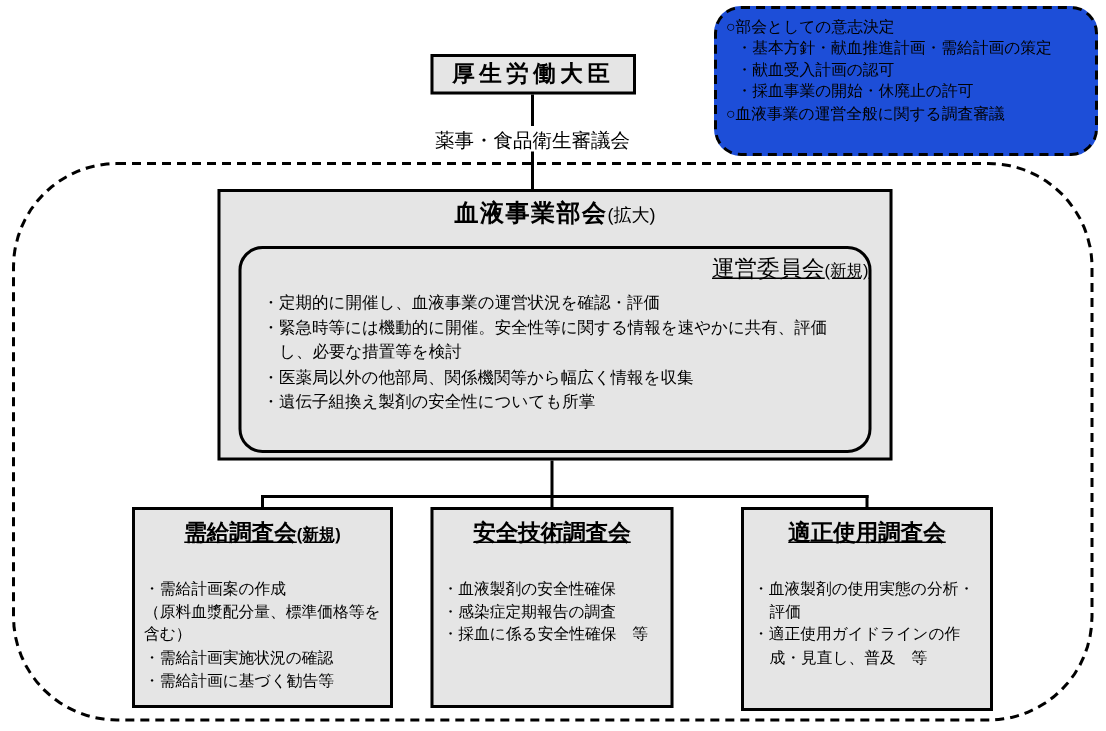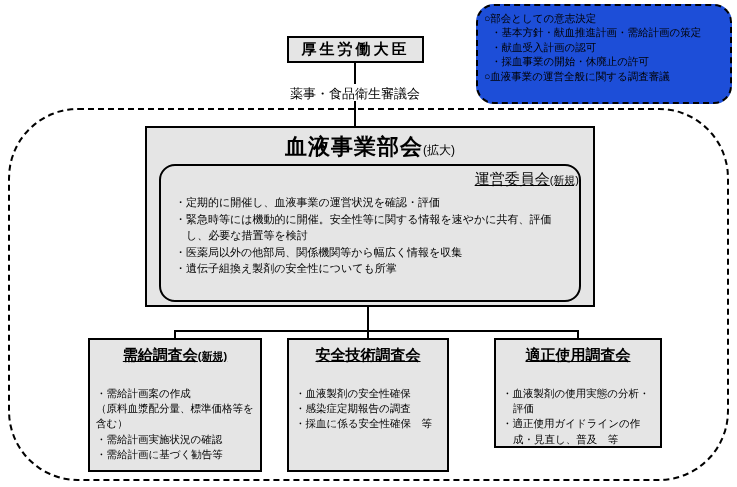--- a/index.html
+++ b/index.html
@@ -28,21 +28,21 @@
   .callout .c-line:nth-child(3),
   .callout .c-line:nth-child(4) { padding-left:7px; }
 
   
   .outer { position:absolute; left:8px; top:108px; width:721px; height:373px;
            border:2px dashed #000; border-radius:70px; background:transparent; }
 
   
   .main { left:145px; top:126px; width:450px; height:181px; }
   .main-title { margin-top:4px; text-align:center; }
-  .main-title .t { font-size:22px; font-weight:bold; letter-spacing:1px; }
+  .main-title .t { font-size:16px; font-weight:bold; letter-spacing:1px; }
   .main-title .s { font-size:12px; font-weight:normal; }
 
   .steering { left:12px; top:36px; width:422px; height:138px; border-radius:16px; }
   .steer-title { margin-top:4px; text-align:right; text-decoration:underline; }
   .steer-title .t { font-size:15px; }
   .steer-title .s { font-size:11px; }
   .steer-bullets { position:absolute; left:14px; right:10px; top:28px;
                    font-size:11px; line-height:1.5; }
   .bullet { padding-left:11px; text-indent:-11px; }
   .cont   { padding-left:0; text-indent:0; }
@@ -51,21 +51,21 @@
   .sub { position:absolute; }
   .sub-title { margin-top:6px; text-align:center; text-decoration:underline;
                font-weight:bold; }
   .sub-title .t { font-size:15px; }
   .sub-title .s { font-size:11px; }
   .sub-bullets { position:absolute; left:6px; right:4px; top:46px;
                  font-size:10.5px; line-height:1.45; }
 
   .sub1 { left:88px;  top:338px; width:174px; height:134px; }
   .sub2 { left:287px; top:338px; width:162px; height:134px; }
-  .sub3 { left:494px; top:338px; width:168px; height:110px; }
+  .sub3 { left:494px; top:338px; width:168px; height:136px; }
 </style>
 </head>
 <body>
 
 <div class="canvas">
 
   <div class="box minister">
     <span>厚生労働大臣</span>
   </div>
 

